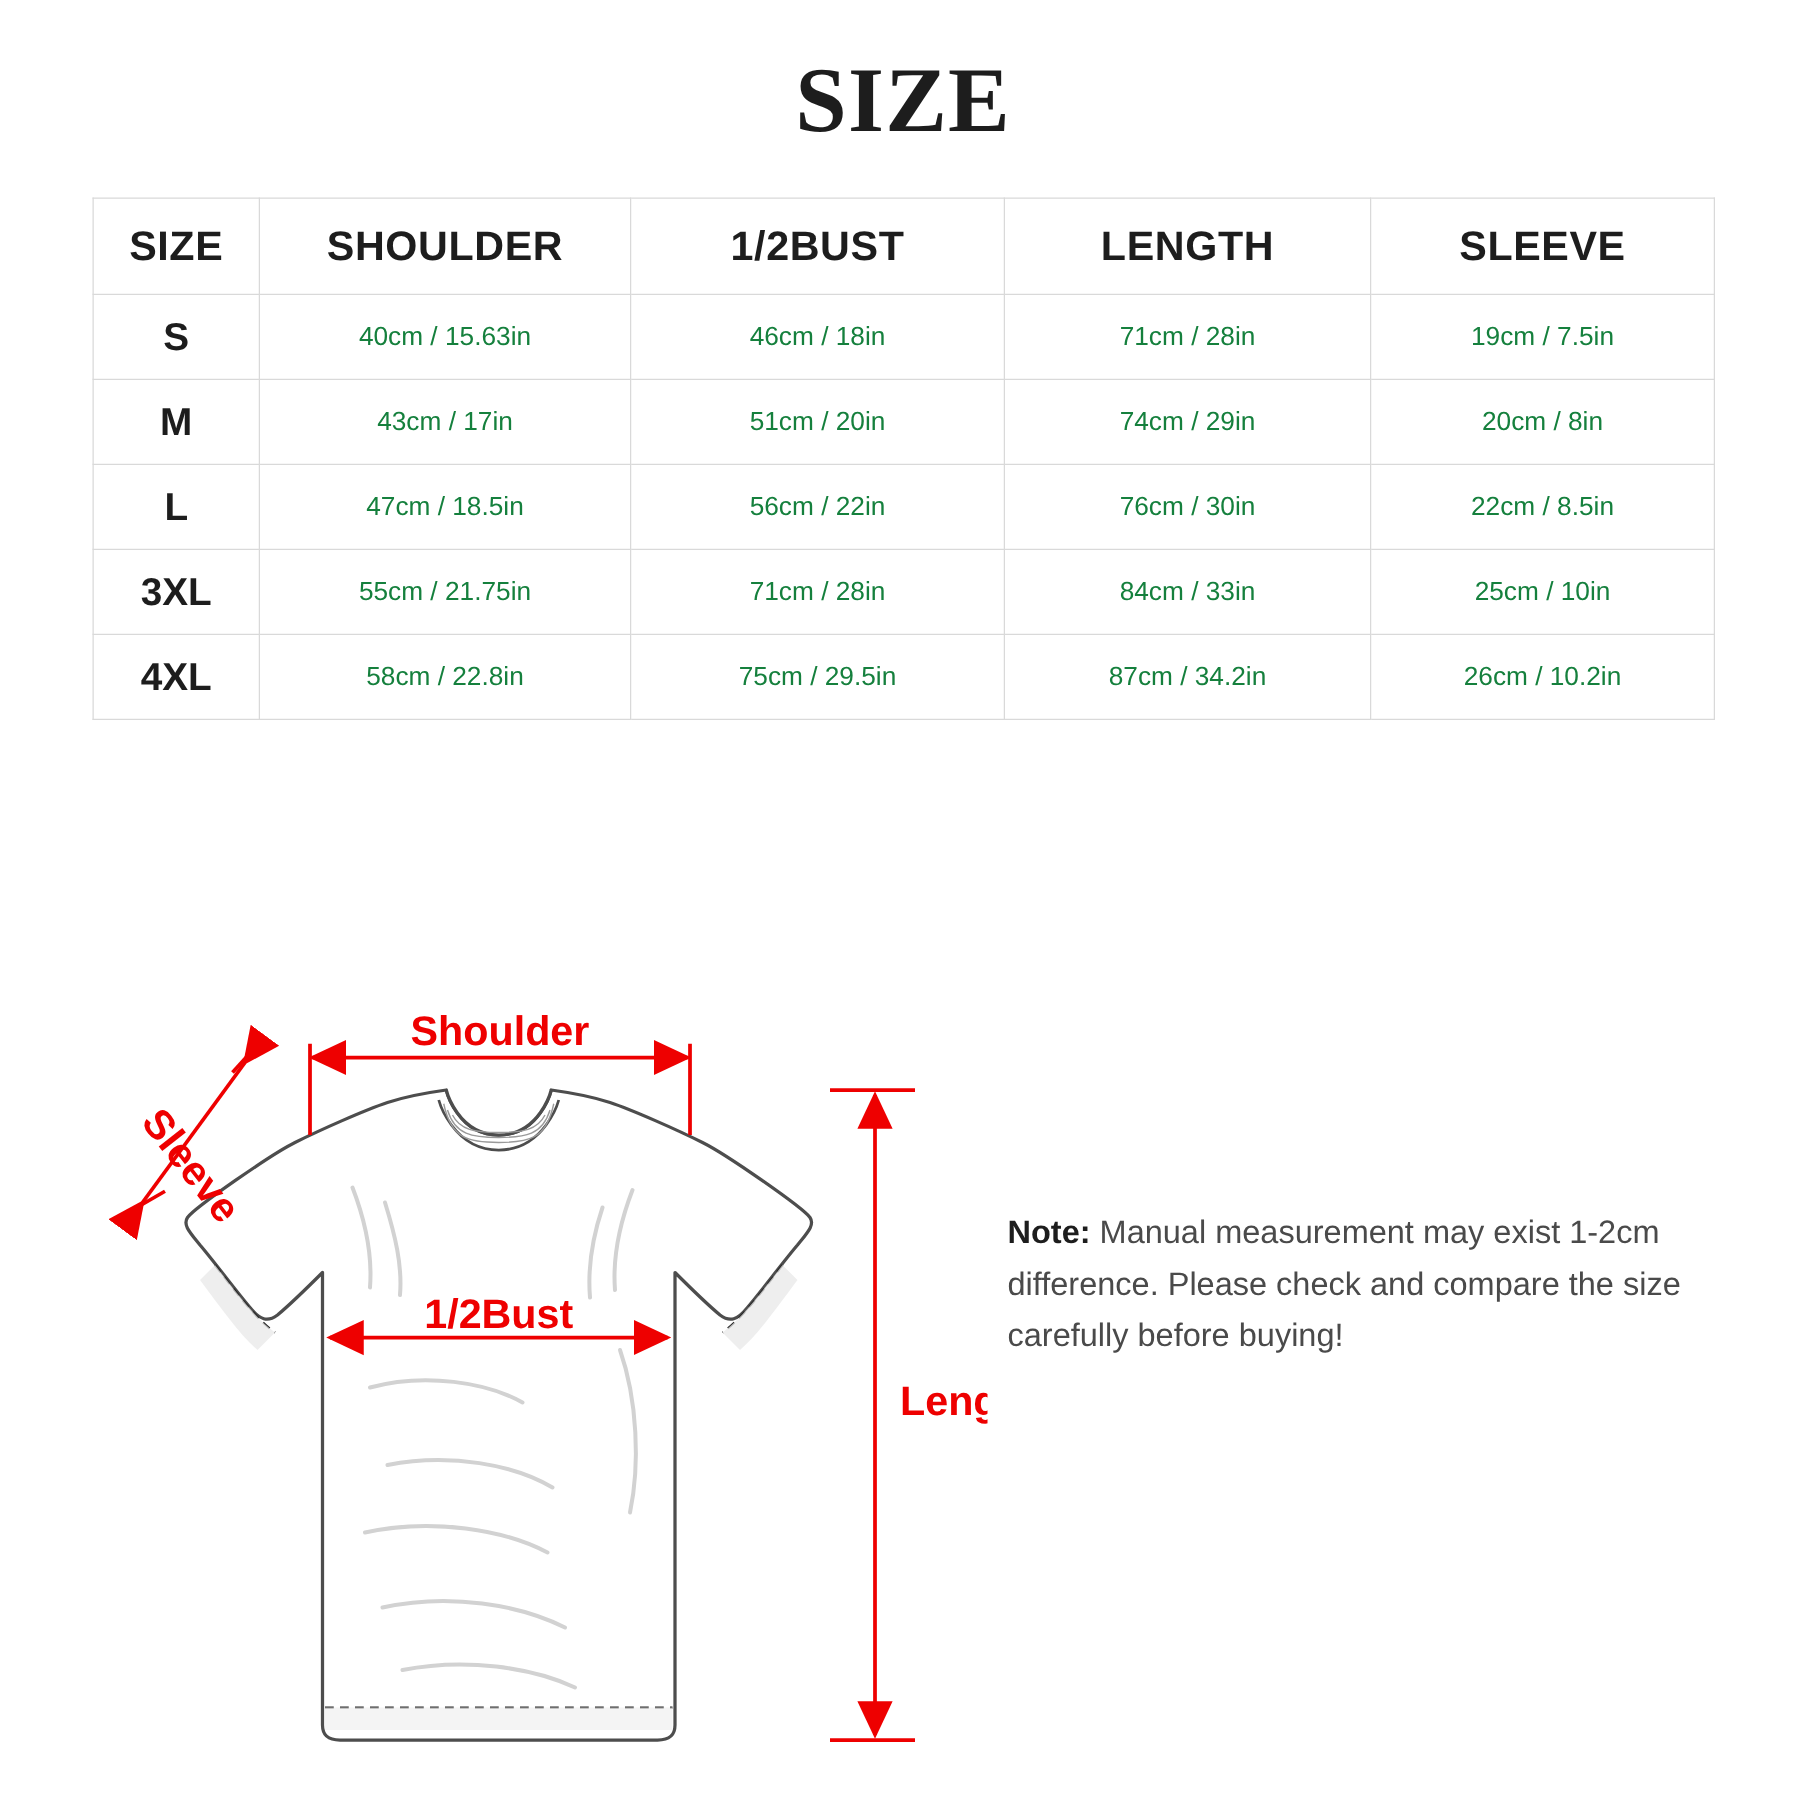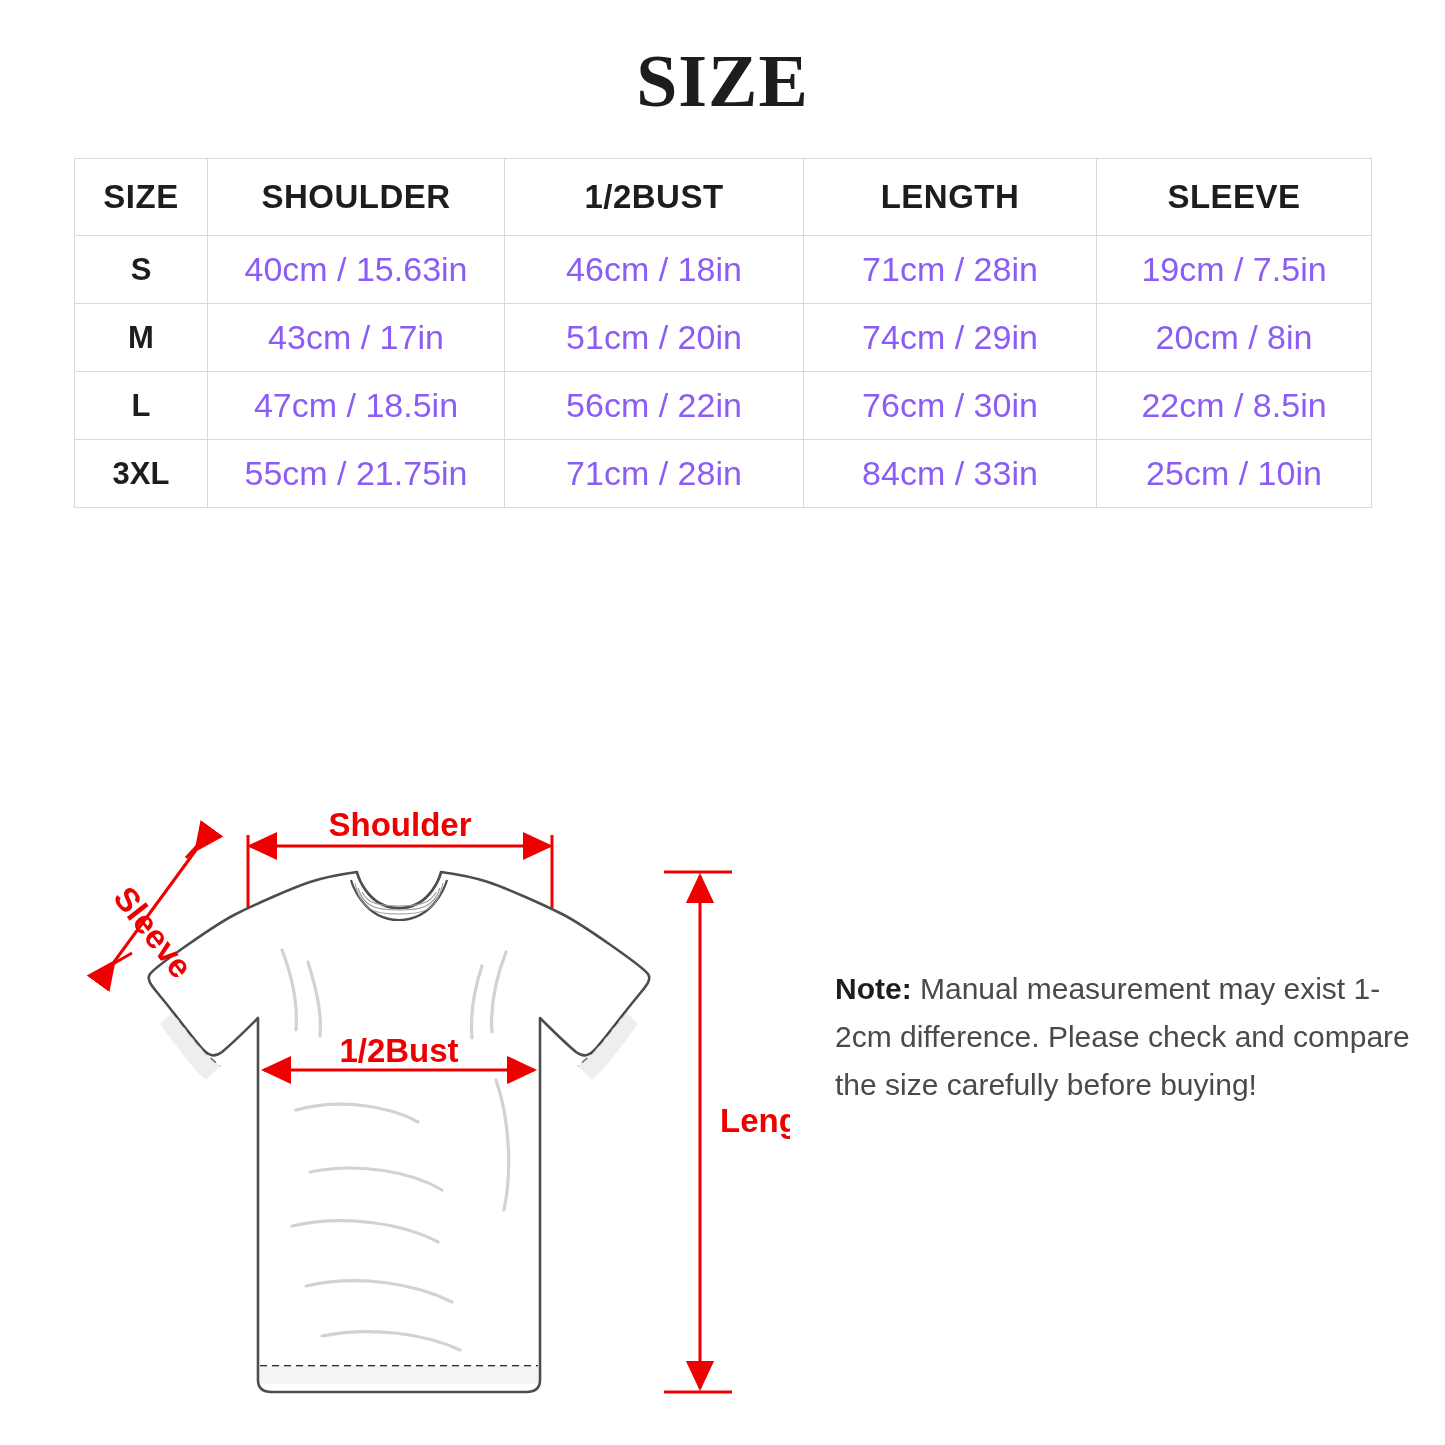--- a/index.html
+++ b/index.html
@@ -48,22 +48,22 @@
   }
   table.size-table thead th {
     height: 74px;
     font-size: 33px;
     font-weight: bold;
     color: #1d1d1d;
     letter-spacing: 0.5px;
   }
   table.size-table tbody td {
     height: 65px;
-    font-size: 34px;
-    color: #8b5cf6;
+    font-size: 21px;
+    color: #15803d;
   }
   table.size-table tbody td.size-cell {
     font-size: 31px;
     font-weight: bold;
     color: #1d1d1d;
   }
   col.c-size    { width: 133px; }
   col.c-shoulder{ width: 297px; }
   col.c-bust    { width: 299px; }
   col.c-length  { width: 293px; }
@@ -75,24 +75,24 @@
     left: 60px;
     top: 780px;
     width: 730px;
     height: 640px;
   }
   #illustration svg { display: block; }
 
   
   #note {
     position: absolute;
-    left: 835px;
+    left: 806px;
     top: 965px;
     width: 585px;
-    font-size: 30px;
+    font-size: 26px;
     line-height: 1.6;
     color: #4a4a4a;
   }
   #note .note-label {
     font-weight: bold;
     color: #1d1d1d;
   }
 </style>
 </head>
 <body>
@@ -138,20 +138,27 @@
         <td>56cm / 22in</td>
         <td>76cm / 30in</td>
         <td>22cm / 8.5in</td>
       </tr>
       <tr>
         <td class="size-cell">3XL</td>
         <td>55cm / 21.75in</td>
         <td>71cm / 28in</td>
         <td>84cm / 33in</td>
         <td>25cm / 10in</td>
+      </tr>
+      <tr>
+        <td class="size-cell">4XL</td>
+        <td>58cm / 22.8in</td>
+        <td>75cm / 29.5in</td>
+        <td>87cm / 34.2in</td>
+        <td>26cm / 10.2in</td>
       </tr>
     </tbody>
   </table>
 </div>
 
 <div id="illustration">
   <svg width="730" height="640" viewBox="0 0 730 640" xmlns="http://www.w3.org/2000/svg">
     <defs>
       <marker id="arrR" markerWidth="11" markerHeight="11" refX="9" refY="5.5" orient="auto">
         <path d="M0,0.8 L10,5.5 L0,10.2 z" fill="#ee0000"></path>

